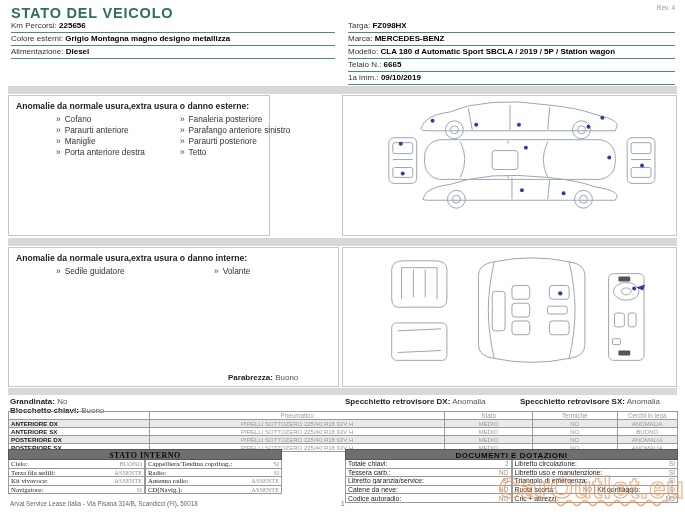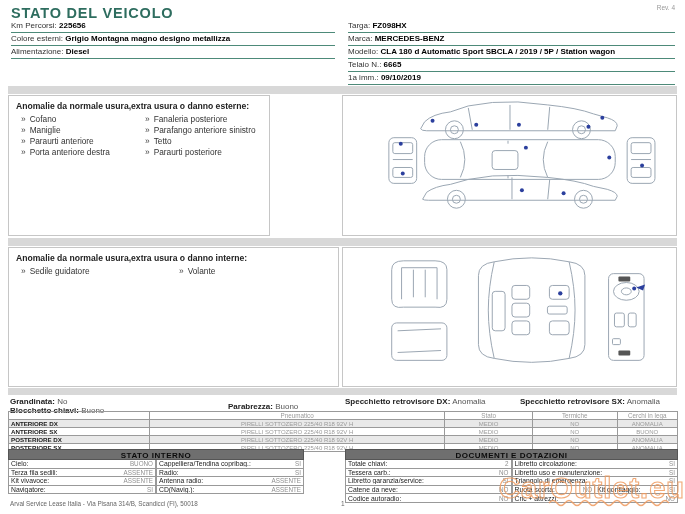--- a/index.html
+++ b/index.html
@@ -12,36 +12,36 @@
   .hdr-left{left:11px;top:20px;width:324px;}
   .hdr-right{left:348px;top:20px;width:327px;}
   .hdr-row{border-bottom:1px solid #4d8a79;padding:1px 0 1.5px 0;font-size:8px;
            line-height:9.5px;color:#333;}
   .hdr-row b{color:#000;}
   .band{position:absolute;left:8px;width:669px;height:8px;background:#d8d8d8;}
   .panel{position:absolute;border:1px solid #c6c6c6;background:#fff;box-sizing:border-box;}
   .panel-heading{font-size:8.6px;font-weight:bold;color:#222;padding:5px 0 3px 7px;}
   .anom-cols{display:flex;padding-left:12px;}
   .anom-col{width:158px;}
-  .anom-item{font-size:8.3px;color:#333;line-height:11px;white-space:nowrap;}
+  .anom-item{font-size:8.3px;color:#333;line-height:11px;white-space:nowrap;margin-left:35px;}
   .anom-item .bul{margin-right:4px;color:#444;}
   .status-line{position:absolute;font-size:8px;color:#555;white-space:nowrap;}
   .status-line b{color:#222;font-weight:bold;}
   
   .tyres{position:absolute;left:8px;top:411px;width:670px;border-collapse:collapse;}
   .tyres th,.tyres td{border:1px solid #9a9a9a;padding:0 2px;height:7px;}
   .tyres th{font-size:6.3px;color:#9a9a9a;font-weight:normal;}
   .tyres td.pos{font-size:6.2px;font-weight:bold;color:#1a1a1a;text-align:left;}
   .tyres td.val{font-size:6px;color:#9a9a9a;text-align:center;}
   .tyres tr.alt td{background:#e9e9e9;}
   .col-pos{width:140px;}.col-tyre{width:293px;}.col-stato{width:87px;}
   .col-term{width:84px;}.col-cerchi{width:60px;}
   
   .bt{position:absolute;top:449px;}
-  .bt-left{left:8px;width:296px;}
+  .bt-left{left:8px;width:274px;font-family:Liberation Serif, serif;}
   .bt-right{left:345px;width:333px;}
   .bt-title{height:11px;line-height:11px;background:#6f6f6f;color:#0b0b0b;
             font-size:8px;font-weight:bold;text-align:center;letter-spacing:.5px;
             border:1px solid #555;box-sizing:border-box;}
   .bt-body{display:flex;}
   .bt-half{width:50%;}
   .kv{display:flex;border:1px solid #999;border-top:none;height:8.6px;
       align-items:center;box-sizing:border-box;}
   .kv .k{font-size:6.8px;color:#222;padding-left:2px;flex:1;white-space:nowrap;
          overflow:hidden;}
@@ -104,29 +104,29 @@
     </div>
   </div>
 
   <div class="band" style="top:86px;"></div>
 
   <div class="panel" style="left:8px;top:95px;width:262px;height:141px;">
     <div class="panel-heading">Anomalie da normale usura,extra usura o danno esterne:</div>
     <div class="anom-cols">
       <div class="anom-col">
         <div class="anom-item"><span class="bul">»</span><span>Cofano</span></div>
+        <div class="anom-item"><span class="bul">»</span><span>Paraurti anteriore</span></div>
         <div class="anom-item"><span class="bul">»</span><span>Maniglie</span></div>
-        <div class="anom-item"><span class="bul">»</span><span>Paraurti anteriore</span></div>
         <div class="anom-item"><span class="bul">»</span><span>Porta anteriore destra</span></div>
       </div>
       <div class="anom-col">
         <div class="anom-item"><span class="bul">»</span><span>Fanaleria posteriore</span></div>
         <div class="anom-item"><span class="bul">»</span><span>Parafango anteriore sinistro</span></div>
+        <div class="anom-item"><span class="bul">»</span><span>Paraurti posteriore</span></div>
         <div class="anom-item"><span class="bul">»</span><span>Tetto</span></div>
-        <div class="anom-item"><span class="bul">»</span><span>Paraurti posteriore</span></div>
       </div>
     </div>
   </div>
 
   <div class="panel" style="left:342px;top:95px;width:335px;height:141px;">
     <svg width="333" height="139" viewBox="0 0 335 140">
       <g stroke="#9aa6b2" fill="none" stroke-width="1">
 
         <path d="M78,33 L82,26 Q90,18 108,16 L126,10 Q150,5 176,6 L206,9 Q236,12 252,18 L266,22 Q276,25 276,30 L274,35 L84,35 Q79,35 78,33 Z"></path>
         <circle cx="112" cy="34" r="9"></circle>
@@ -225,21 +225,21 @@
       </g>
     </svg>
   </div>
 
   <div class="band" style="top:388px;height:7px;"></div>
 
   <div class="status-line" style="left:10px;top:397px;text-align:right;">
     <b>Grandinata:</b>
     <span>No</span>
   </div>
-  <div class="status-line" style="left:228px;top:402px;">
+  <div class="status-line" style="left:228px;top:373px;">
     <b>Parabrezza:</b>
     <span>Buono</span>
   </div>
   <div class="status-line" style="left:345px;top:397px;text-align:right;">
     <b>Specchietto retrovisore DX:</b>
     <span>Anomalia</span>
   </div>
   <div class="status-line" style="left:520px;top:397px;">
     <b>Specchietto retrovisore SX:</b>
     <span>Anomalia</span>

